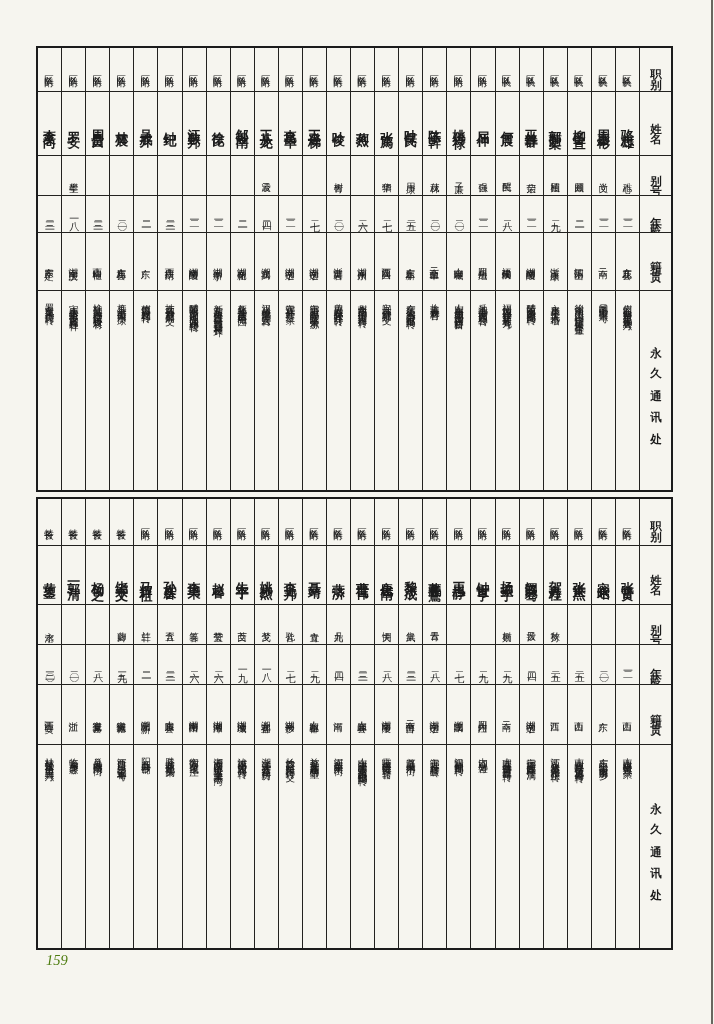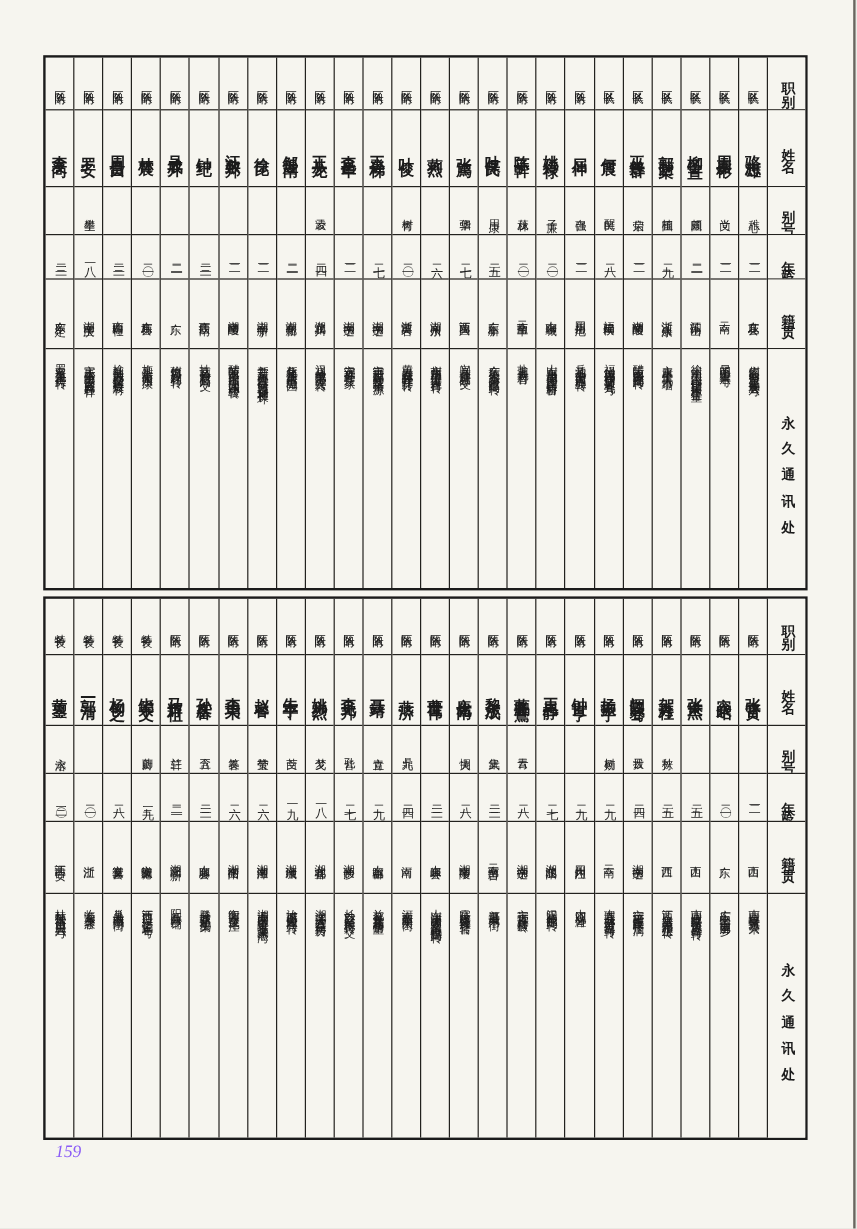--- a/index.html
+++ b/index.html
@@ -40,21 +40,21 @@
   .sec1 .address-cell .vtext{max-height:188px;}
   .sec2 .address-cell .vtext{max-height:192px;}
   .address-cell .vtext{font-size:9.5px;letter-spacing:1.5px;line-height:12px;}
   
   .label-col .cell{background:#f6f5ef;}
   .label-col .vtext{font-weight:bold;font-size:11.5px;letter-spacing:10px;line-height:13px;}
   .label-col .address-cell{align-items:center;padding-top:0;}
   .label-col .address-cell .vtext{letter-spacing:22px;max-height:none;}
   .label-col .age-cell .vtext{letter-spacing:6px;}
   .page-number{position:absolute;left:46px;top:952px;font-family:"Liberation Serif",serif;
-               font-style:italic;font-size:14.5px;color:#8b5cf6;}
+               font-style:italic;font-size:14.5px;color:#4d7c0f;}
 </style>
 </head>
 <body>
 
 <div class="page">
   <div class="table-wrap">
     <div class="roster sec1" id="section-0">
         <div class="col label-col">
           <div class="cell position-cell">
             <span class="vtext">职别</span>

